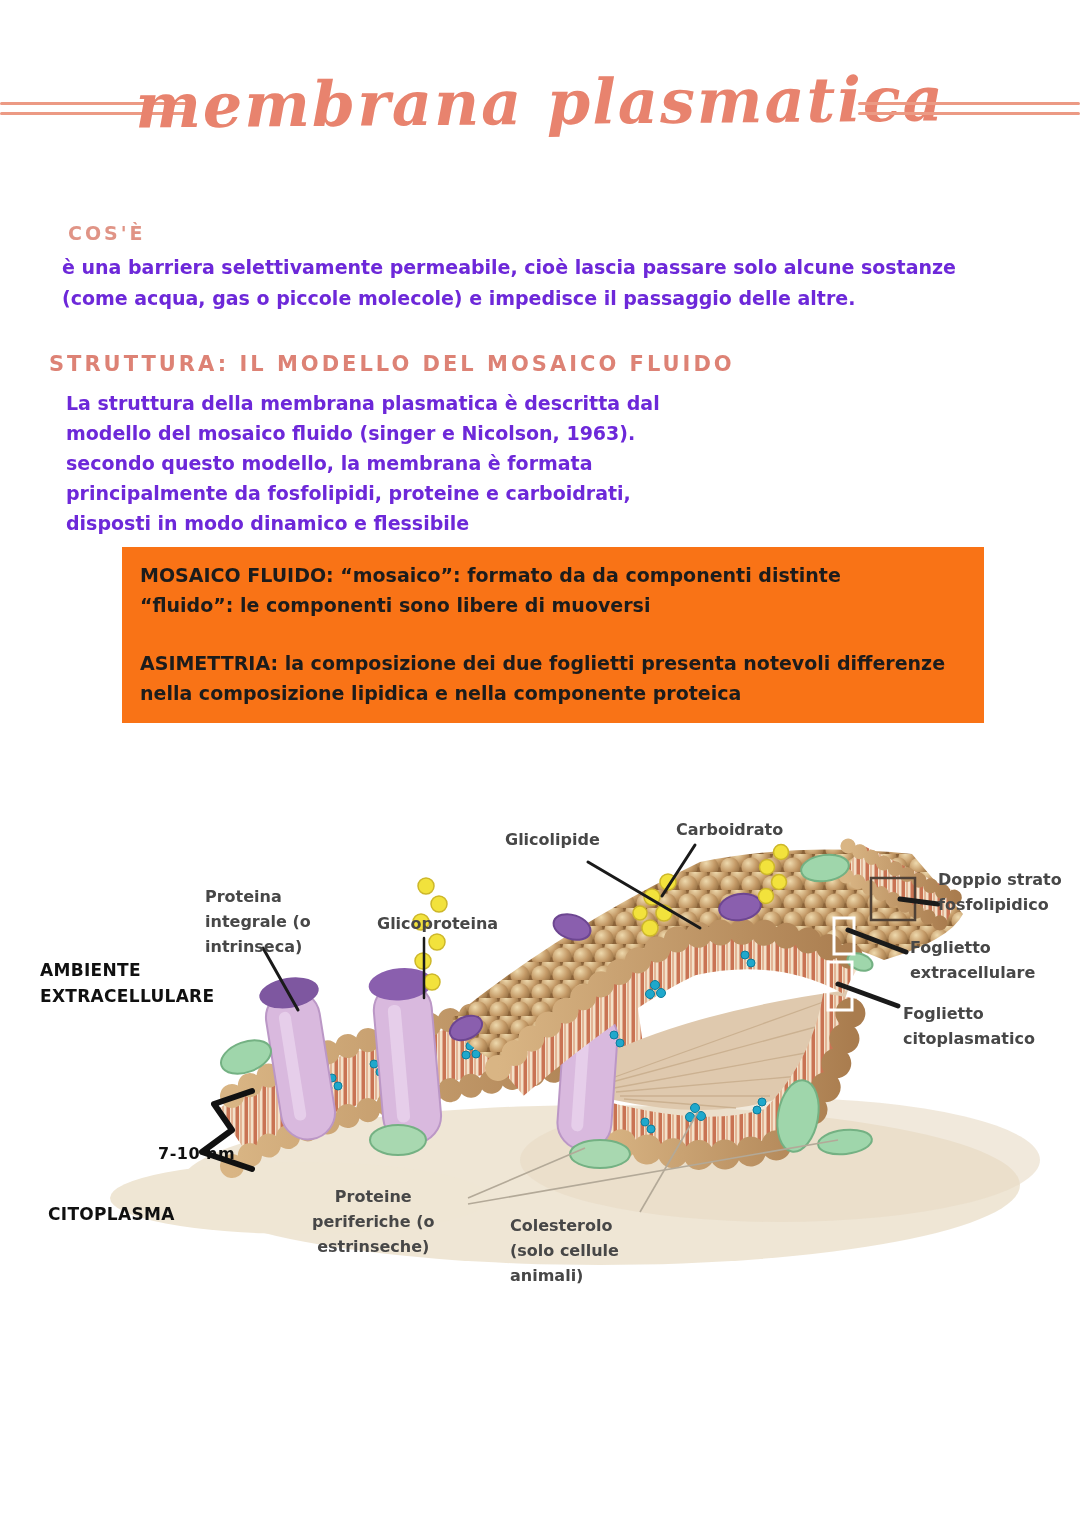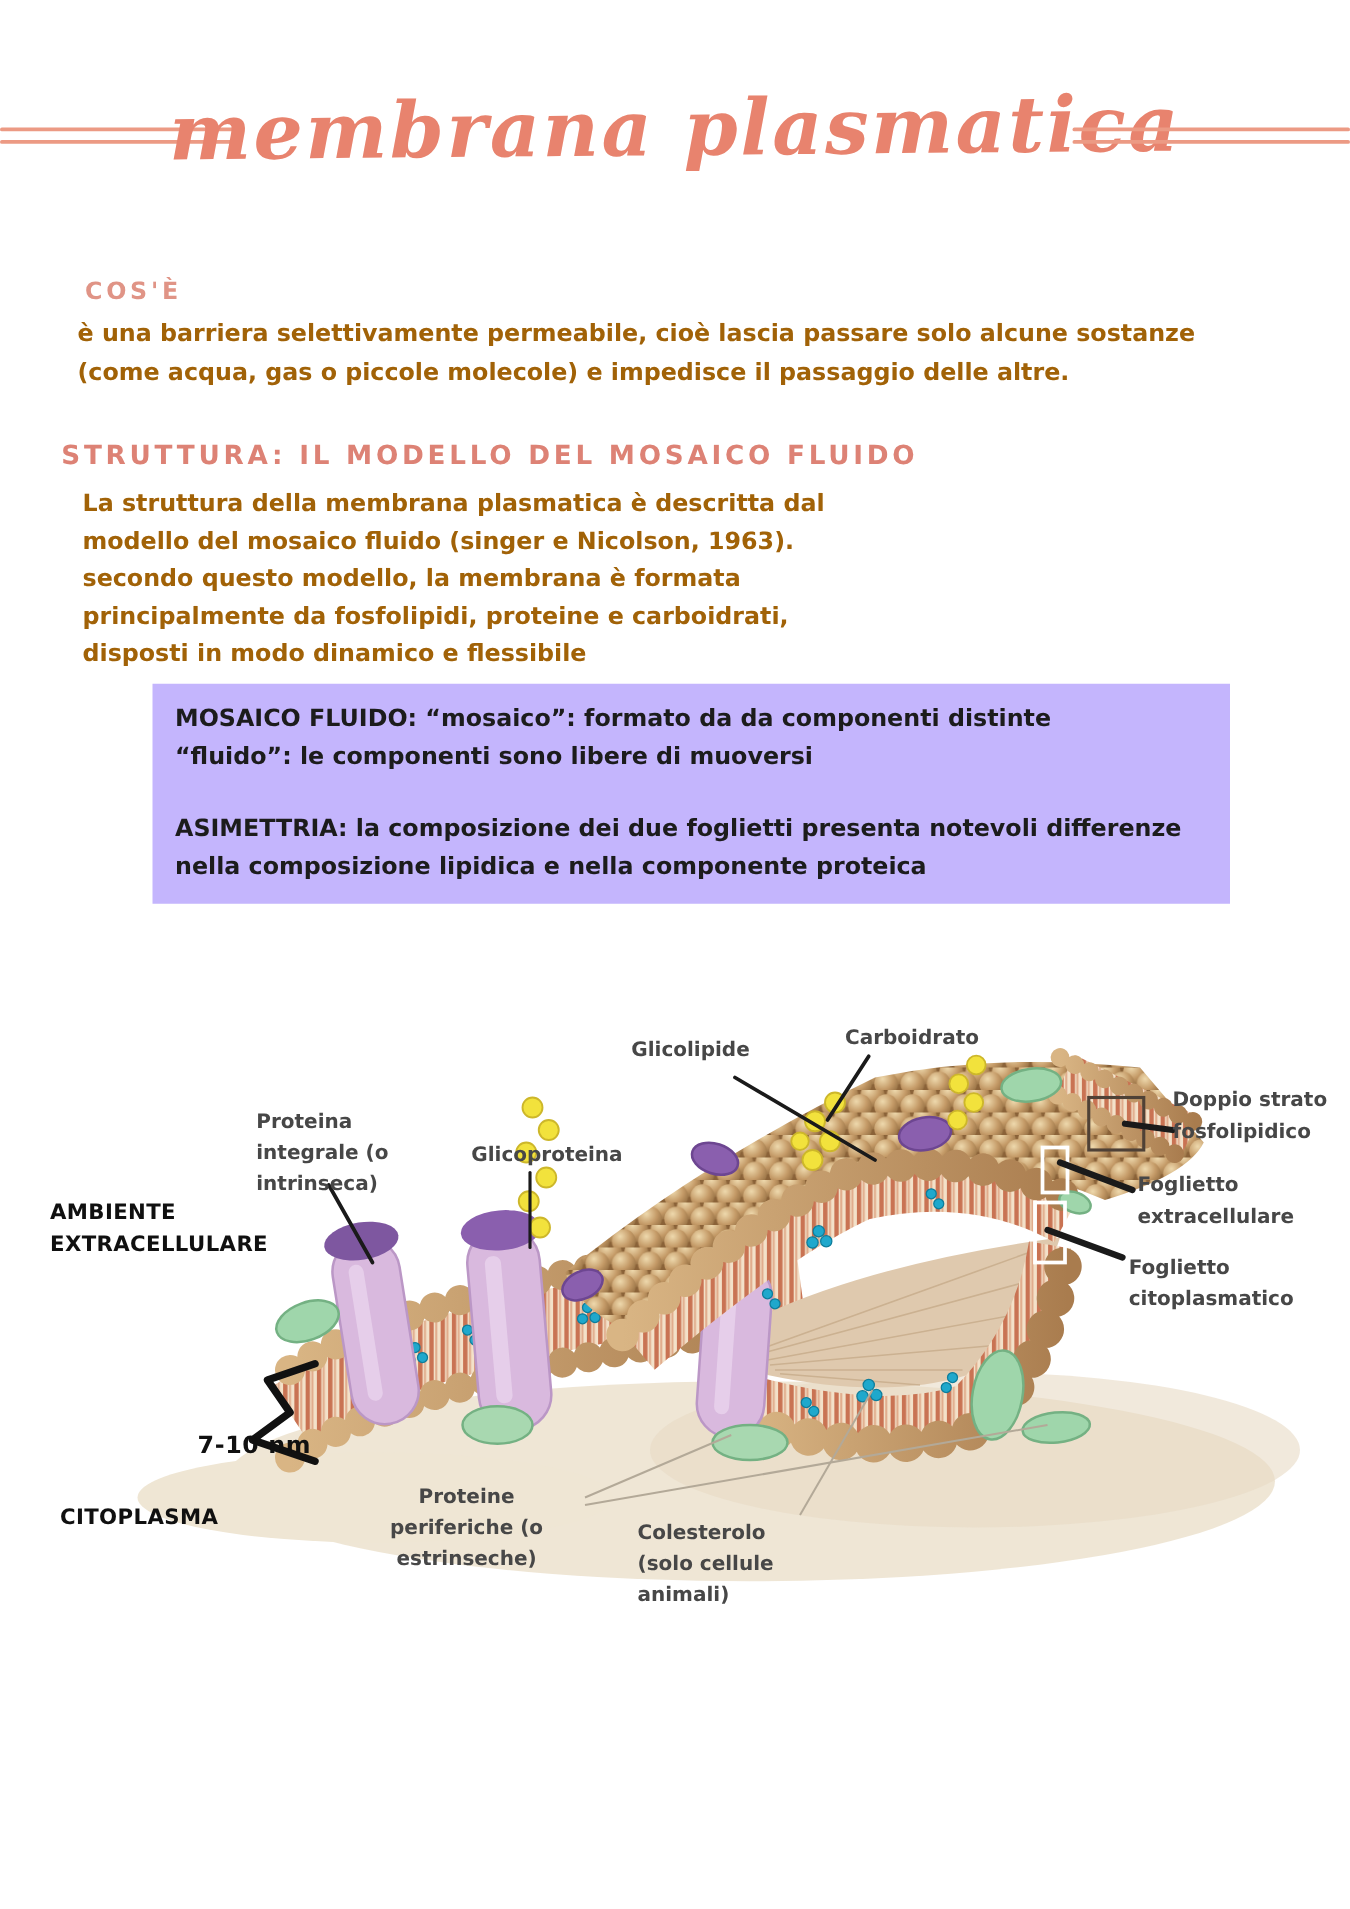--- a/index.html
+++ b/index.html
@@ -14,35 +14,35 @@
   .title-lines{position:absolute;top:44px;width:200px;display:flex;flex-direction:column;gap:7px;}
   .title-lines .bar{height:3px;background:#ec9a84;border-radius:2px;}
   .title-lines.left{left:0;width:190px;}
   .title-lines.right{left:858px;width:222px;}
 
   
   .h-salmon{position:absolute;font-weight:bold;color:#dd8275;letter-spacing:3px;}
   .heading-cosa{top:222px;left:68px;font-size:19px;color:#e09486;}
   .heading-struttura{top:352px;left:49px;font-size:21px;text-align:center;}
   .body-text{position:absolute;font-weight:bold;font-size:19px;line-height:31px;
-      white-space:pre-line;color:#a16207;}
+      white-space:pre-line;color:#6d28d9;}
   .body-cosa{top:252px;left:62px;width:960px;}
   .body-struttura{top:388px;left:66px;width:680px;line-height:30px;}
   .pink-box{position:absolute;top:547px;left:122px;width:862px;box-sizing:border-box;
-      background:#c4b5fd;padding:13px 18px 15px 18px;}
+      background:#f97316;padding:13px 18px 15px 18px;}
   .pink-box p{margin:0;font-weight:bold;font-size:19px;line-height:30px;white-space:pre-line;}
   .pink-box p + p{margin-top:28px;}
 
   
   .diagram{position:absolute;top:800px;left:0;width:1080px;height:500px;}
   .diagram svg{position:absolute;top:0;left:0;}
   .dlabel{position:absolute;font-weight:600;font-size:16px;line-height:1.55;
       color:#474747;white-space:pre-line;}
   .dlabel.black{font-weight:bold;color:#101010;font-size:17px;letter-spacing:.3px;line-height:1.5;}
-  .dlabel.big{font-size:19px;letter-spacing:.5px;}
+  .dlabel.big{font-size:16px;letter-spacing:.5px;}
   .dlabel.center{text-align:left;}
 </style>
 </head>
 <body>
 
 <div class="page">
 
   <div class="title-row">
     <div class="title-lines left">
       <div class="bar"></div>

